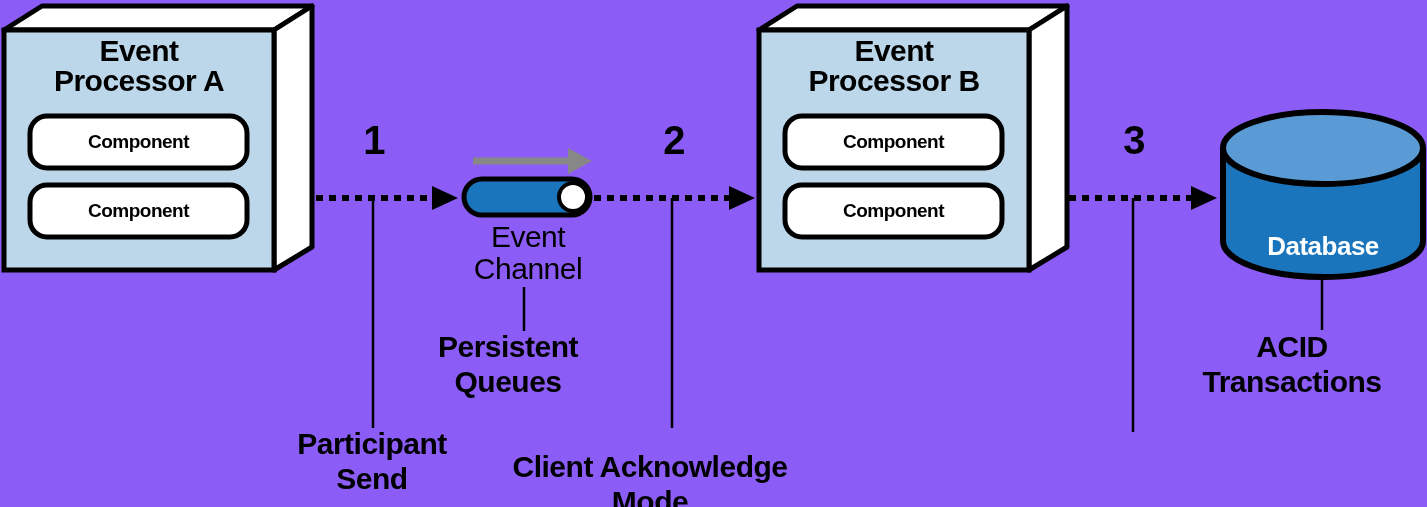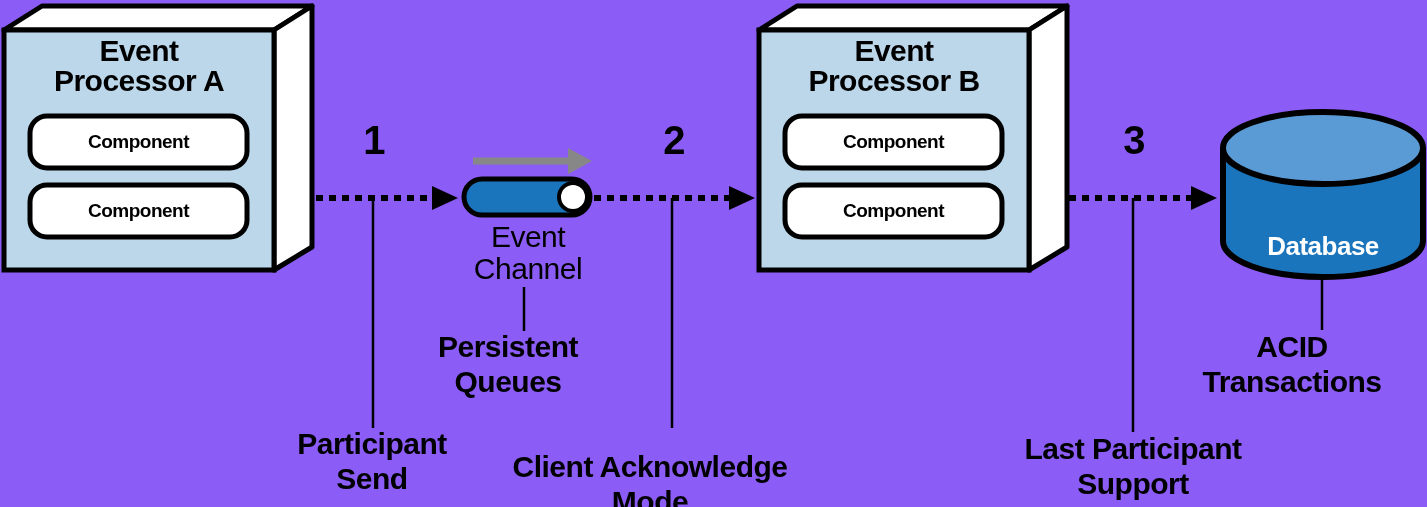--- a/index.html
+++ b/index.html
@@ -127,16 +127,14 @@
   <div class="dblabel">Database</div>
 
   <div class="t ann" style="left:508px;top:330px">Persistent
 Queues</div>
   <div class="t ann" style="left:1292px;top:330px">ACID
 Transactions</div>
   <div class="t ann" style="left:372px;top:427px">Participant
 Send</div>
   <div class="t ann" style="left:650px;top:450px">Client Acknowledge
 Mode</div>
-  <div class="t ann" style="left:1133px;top:432px">Last Participant
-Support</div>
 
 </div>
 
 </body></html>

